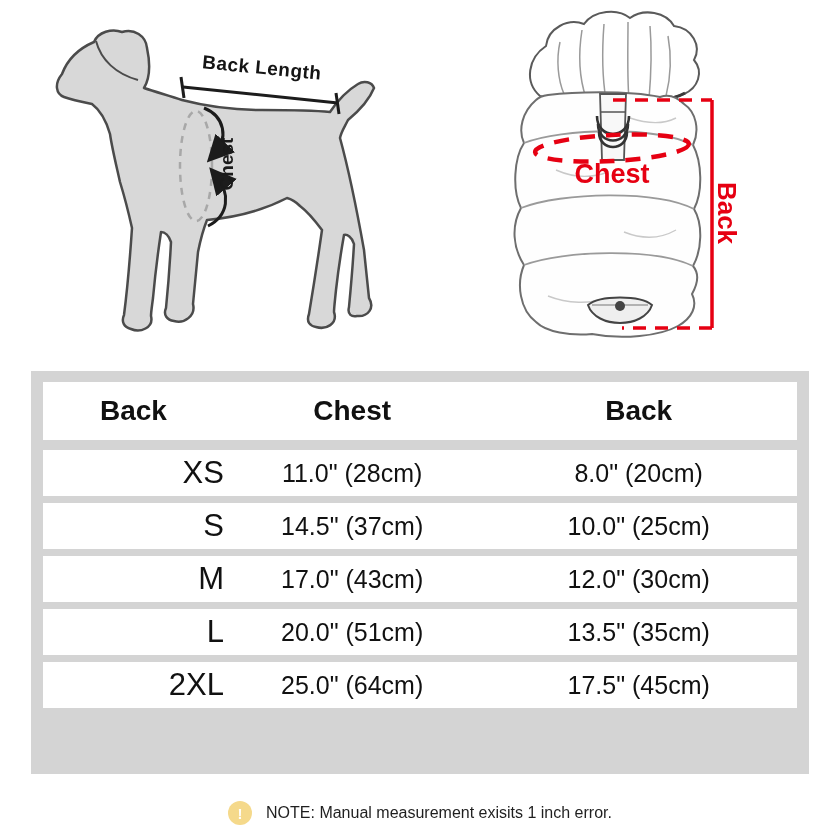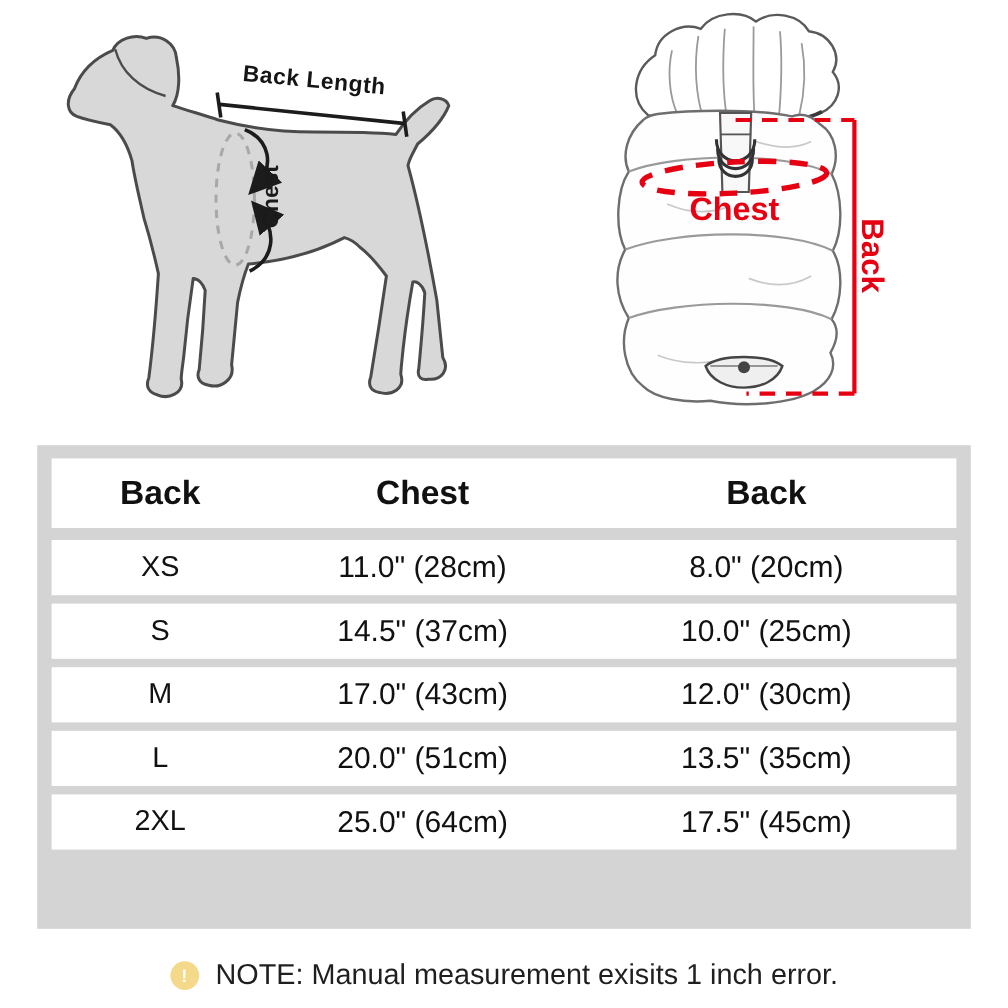--- a/index.html
+++ b/index.html
@@ -23,28 +23,28 @@
     position:absolute;left:31px;top:371px;width:778px;height:403px;
     background:#d4d4d4;box-sizing:border-box;padding:11px 12px 13px 12px;
   }
   .t-row{background:#ffffff;width:754px;display:flex;align-items:center;}
   .t-head{height:58px;margin-bottom:10px;font-size:28px;font-weight:700;}
   .t-data{height:46px;margin-bottom:7px;font-size:25px;font-weight:400;}
   .t-data:last-child{margin-bottom:12px;}
   .c-size{width:24%;text-align:center;}
   .c-chest{width:34%;text-align:center;}
   .c-back{width:42%;text-align:center;}
-  .t-data .c-size{font-size:24px;}
+  .t-data .c-size{font-size:31px;text-align:right;}
   
   .note{position:absolute;left:0;top:798px;width:840px;height:30px;
         display:flex;align-items:center;justify-content:center;gap:14px;}
   .note-icon{width:24px;height:24px;border-radius:50%;background:#f5d98b;
         display:flex;align-items:center;justify-content:center;flex:0 0 auto;
         color:rgba(255,255,255,.95);font-size:15px;font-weight:700;}
-  .note-text{font-size:24px;color:#1f1f1f;}
+  .note-text{font-size:16px;color:#1f1f1f;}
 </style>
 </head>
 <body>
 
 <div class="canvas">
 
   <svg class="layer" viewBox="0 0 840 840">
     <defs>
       <marker id="arrowhead" markerWidth="9" markerHeight="9" refX="6" refY="4.5" orient="auto">
         <path d="M0,0 L9,4.5 L0,9 Z" fill="#1c1c1c"></path>

